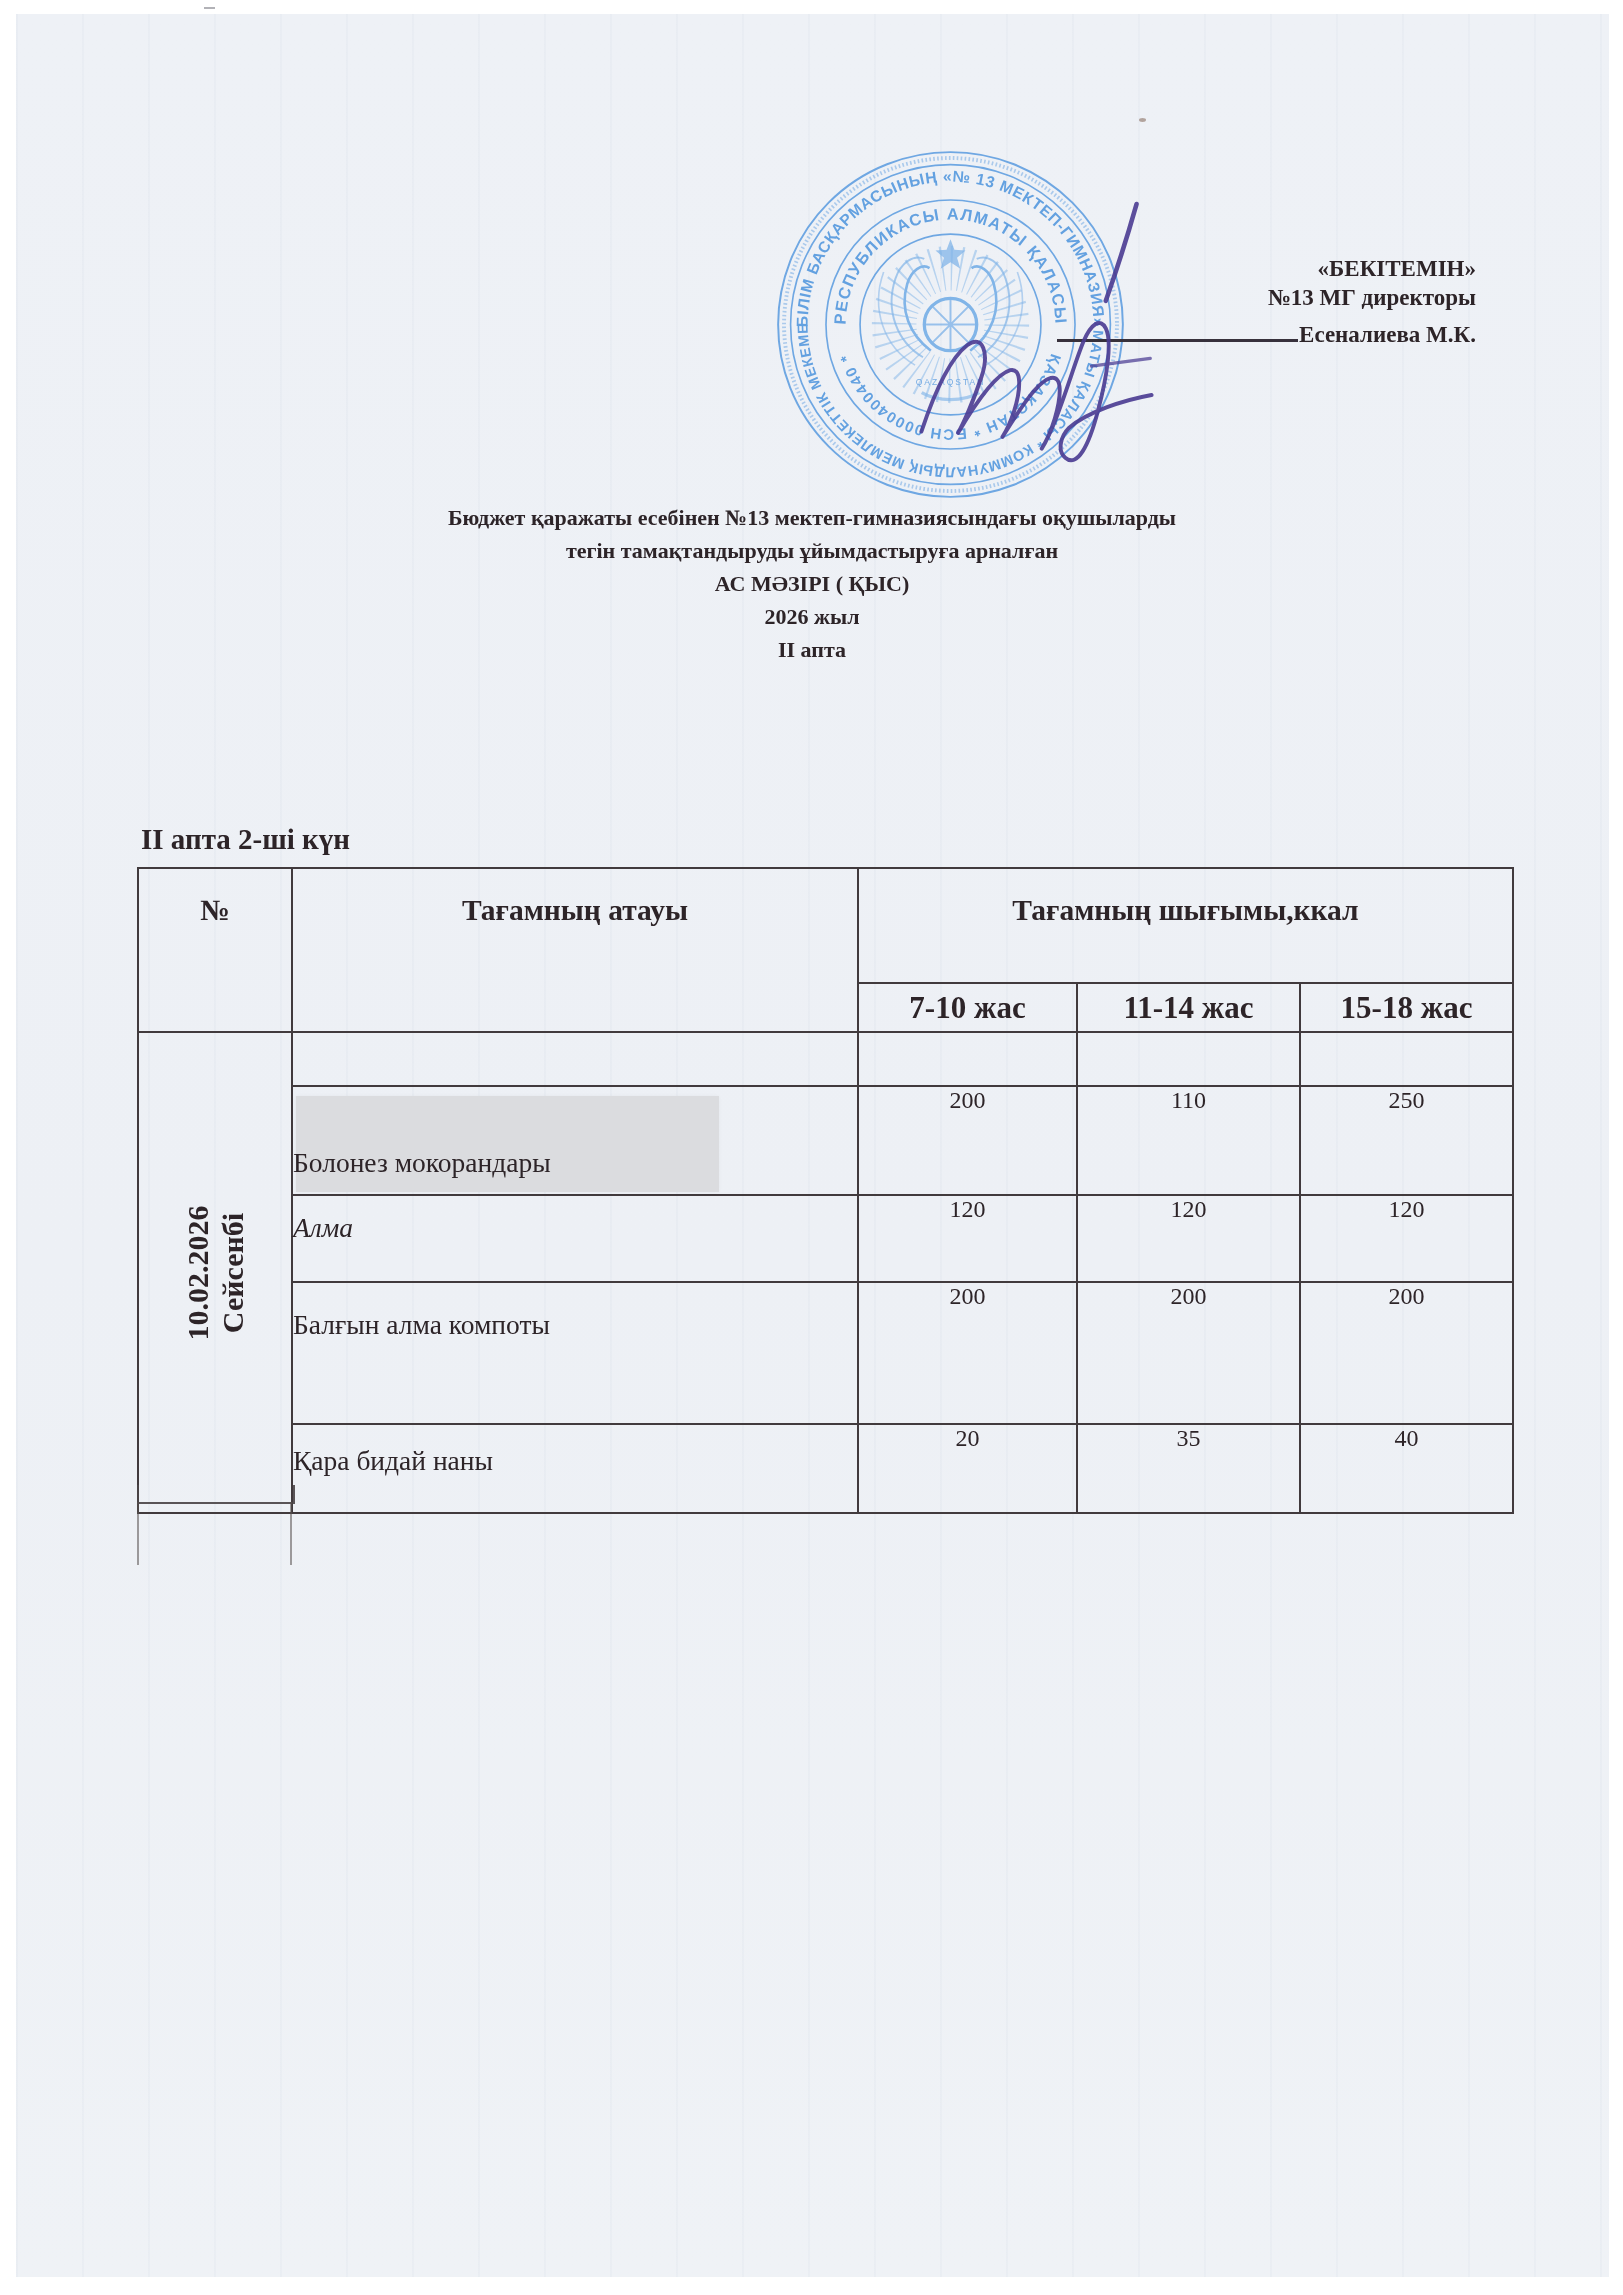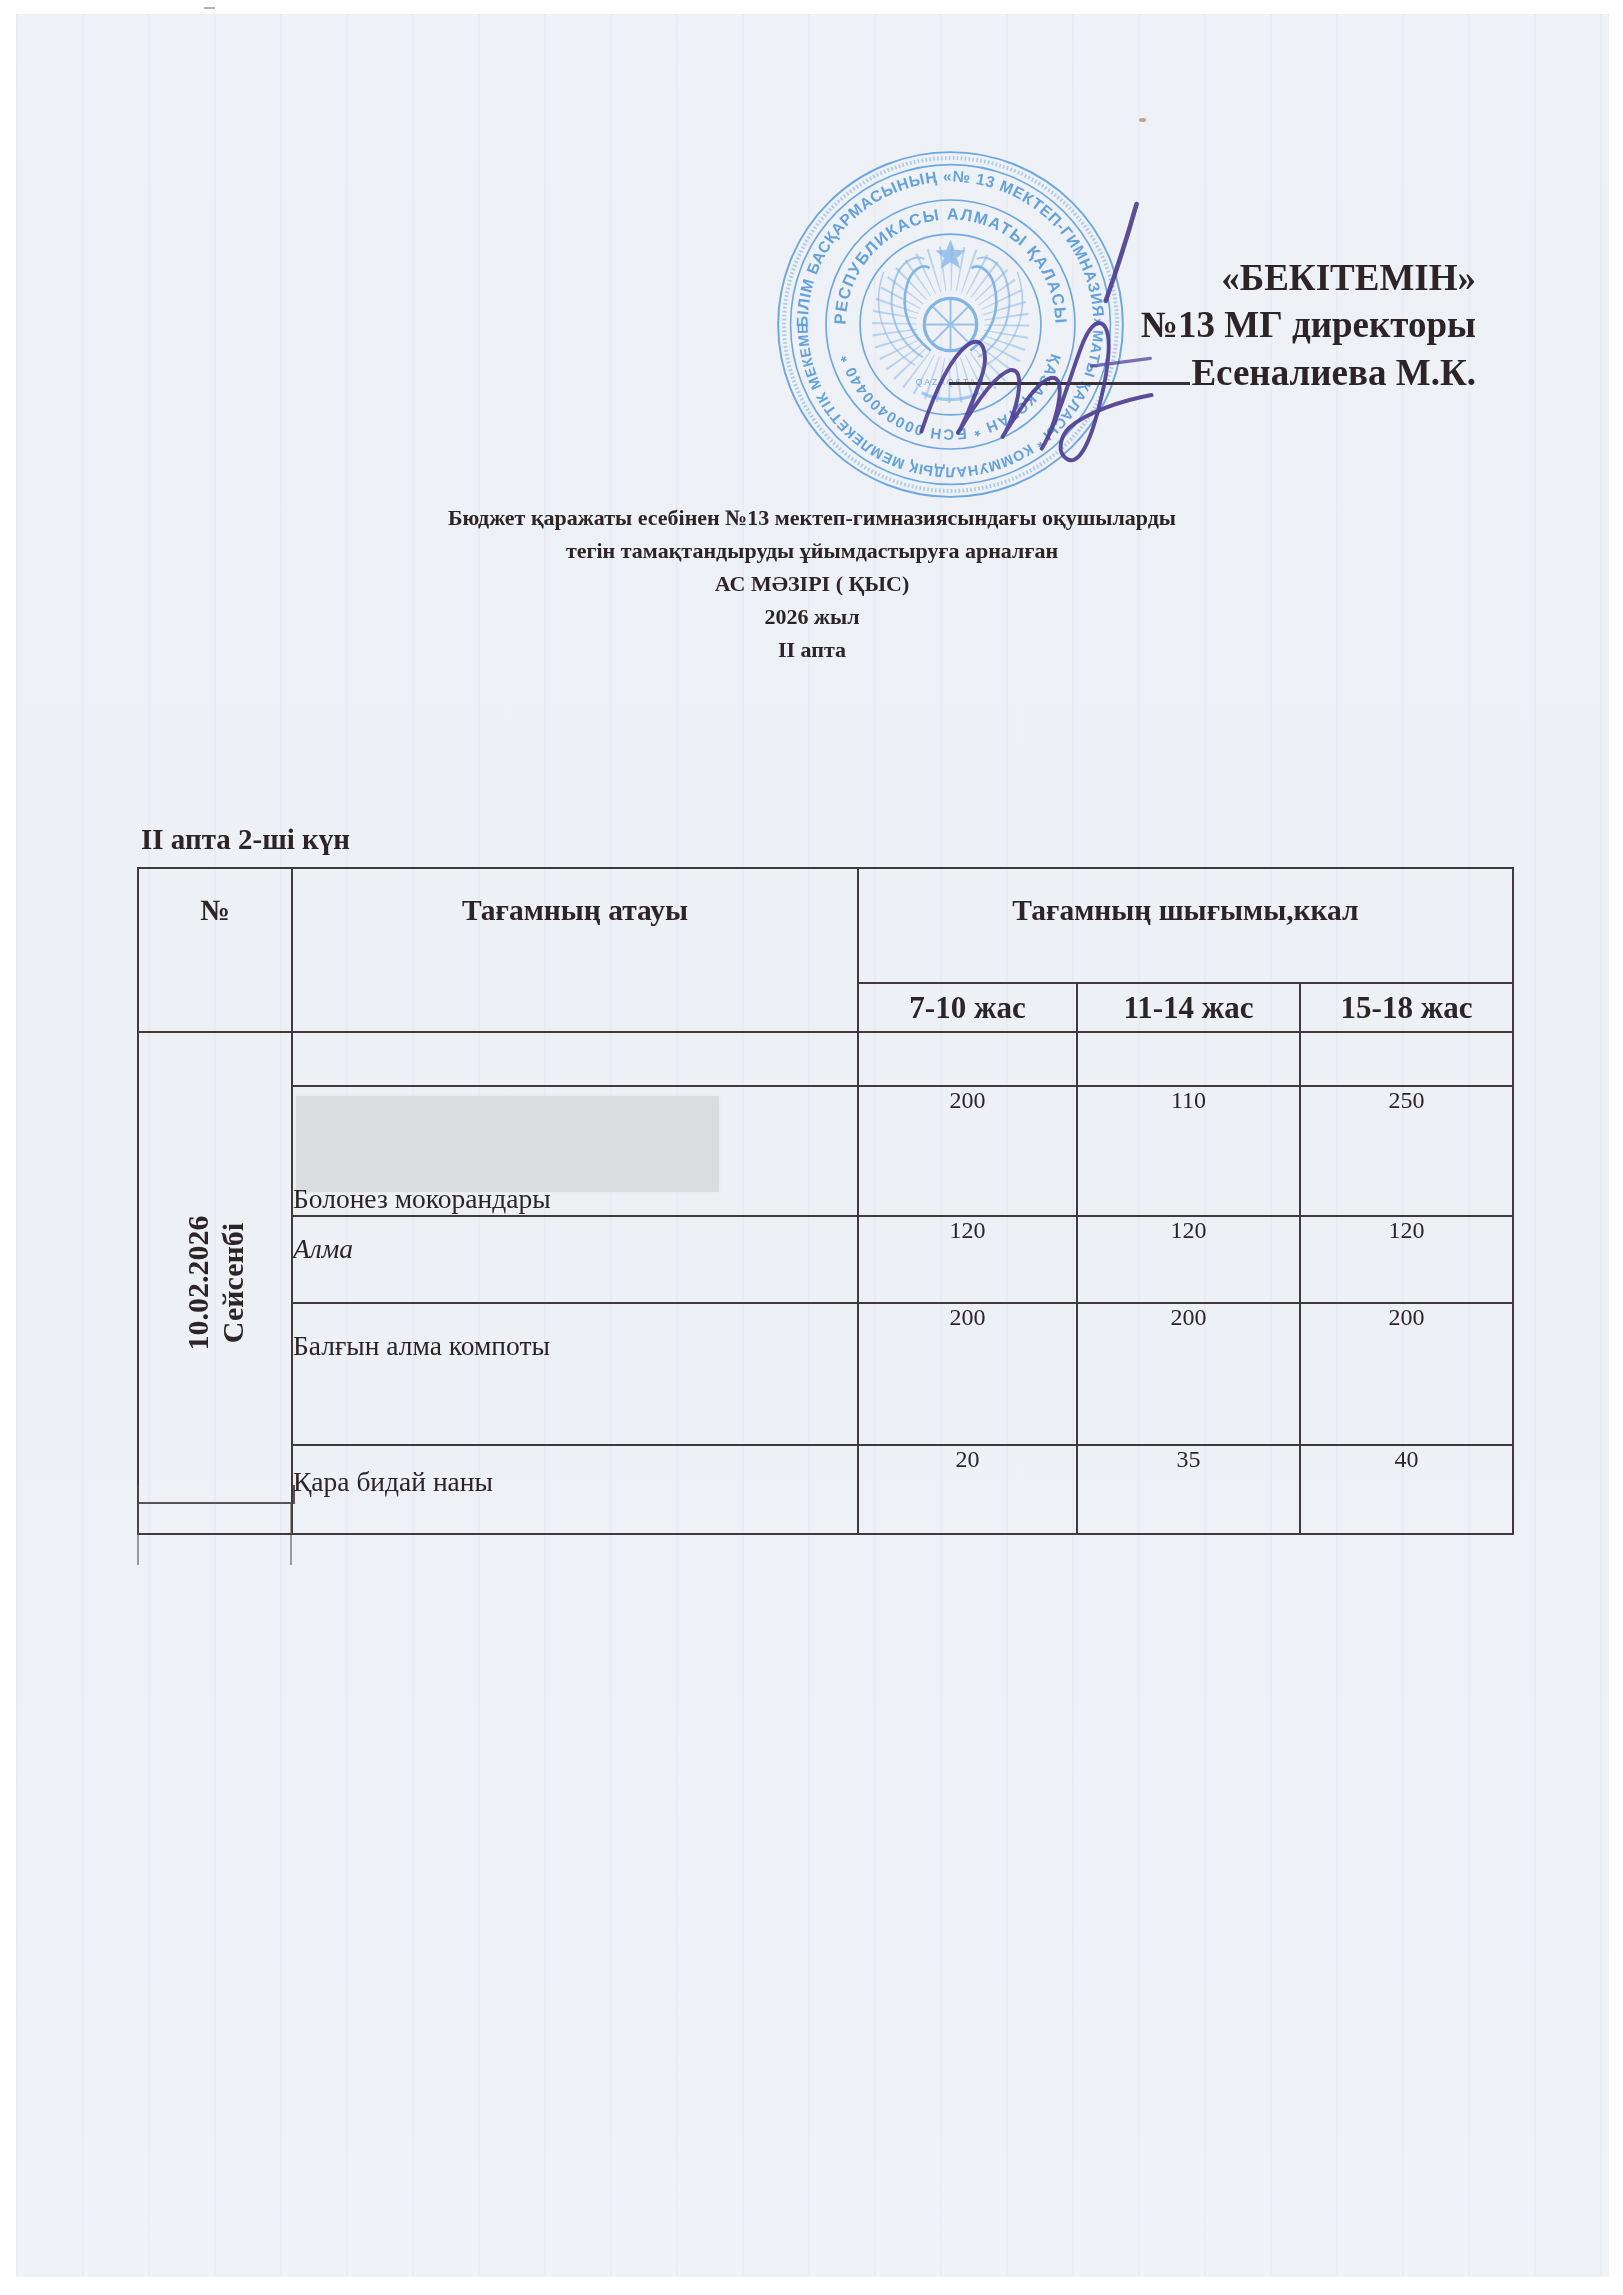--- a/index.html
+++ b/index.html
@@ -8,21 +8,21 @@
   .paper{position:absolute;left:15.7px;top:14.4px;width:1593px;height:2263px;
          background:
            repeating-linear-gradient(90deg, rgba(150,168,192,0.06) 0 2px, rgba(0,0,0,0) 2px 66px),
            linear-gradient(180deg,#eef1f6 0%,#edf0f5 55%,#eff2f6 100%);}
   
   .stamp{position:absolute;left:767px;top:141px;opacity:.92;}
   
   .signature{position:absolute;left:890px;top:183px;}
   
   .approval{position:absolute;right:148px;top:254px;text-align:right;
-            font-weight:700;font-size:37px;line-height:1.28;white-space:nowrap;}
+            font-weight:700;font-size:23px;line-height:1.28;white-space:nowrap;}
   .sig-line{display:inline-block;width:241px;border-bottom:3.3px solid #37313c;
             height:26px;margin-right:1.3px;}
   
   .title{position:absolute;left:72px;right:72px;top:501px;text-align:center;
          font-weight:700;font-size:22px;line-height:1.5;}
   
   .section-label{position:absolute;left:141px;top:823px;font-weight:700;font-size:29px;}
   
   table.menu{position:absolute;left:137px;top:867px;width:1375px;
              border-collapse:collapse;table-layout:fixed;font-size:27.5px;}
@@ -32,21 +32,21 @@
   table.menu{border:2.6px solid #3a3436;}
   tr.r-head{height:115px;}
   tr.r-age{height:49px;}
   tr.r-empty{height:54px;}
   tr.r1{height:109px;} tr.r2{height:87px;} tr.r3{height:142px;} tr.r4{height:89px;padding-left:36px;}
   .th-top{display:block;text-align:center;padding-top:25px;font-size:29.5px;}
   .age-cell{text-align:center;vertical-align:middle !important;font-size:31px;border-radius:9px;}
   td.name-cell{padding-left:10.5px;}
   td.name-cell .nm{position:relative;z-index:2;display:block;}
   td.num-cell{text-align:center;padding-top:10.5px;font-size:24px;}
-  .pad-r1{padding-top:96px;} .pad-r2{padding-top:15.7px;font-style:italic;} .pad-r3{padding-top:26px;} .pad-r4{padding-top:19.6px;}
+  .pad-r1{padding-top:60px;} .pad-r2{padding-top:15.7px;font-style:italic;} .pad-r3{padding-top:26px;} .pad-r4{padding-top:19.6px;}
   .patch{position:absolute;left:2.6px;top:9.2px;width:423px;height:96px;
          background:#dbdcdf;z-index:1;box-shadow:0 0 3.9px rgba(0,0,0,0.04);}
   td.day-cell{vertical-align:middle;}
   .day-rot{position:absolute;top:50%;left:50%;transform:translate(-50%,-50%) rotate(-90deg);
            font-weight:700;font-size:30px;line-height:1.18;text-align:center;white-space:nowrap;}
   
   .day-ext{position:absolute;left:137px;top:1485px;width:154px;height:17px;
            border-left:2px solid #4a4446;border-right:2px solid #4a4446;border-bottom:2px solid #4a4446;opacity:.9;}
   .dangle-l{position:absolute;left:137px;top:1502px;width:2px;height:63px;background:#57514f;opacity:.55;}
   .dangle-r{position:absolute;left:290px;top:1502px;width:2px;height:63px;background:#57514f;opacity:.55;}

